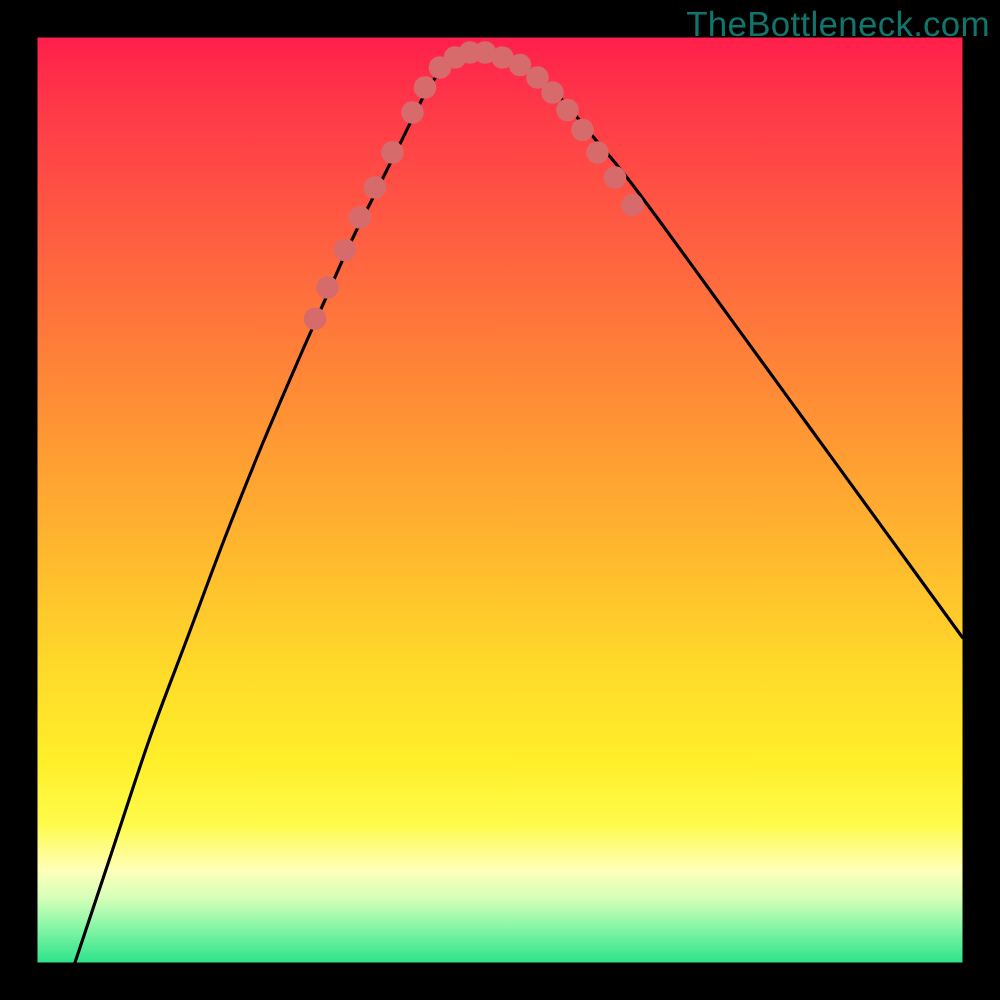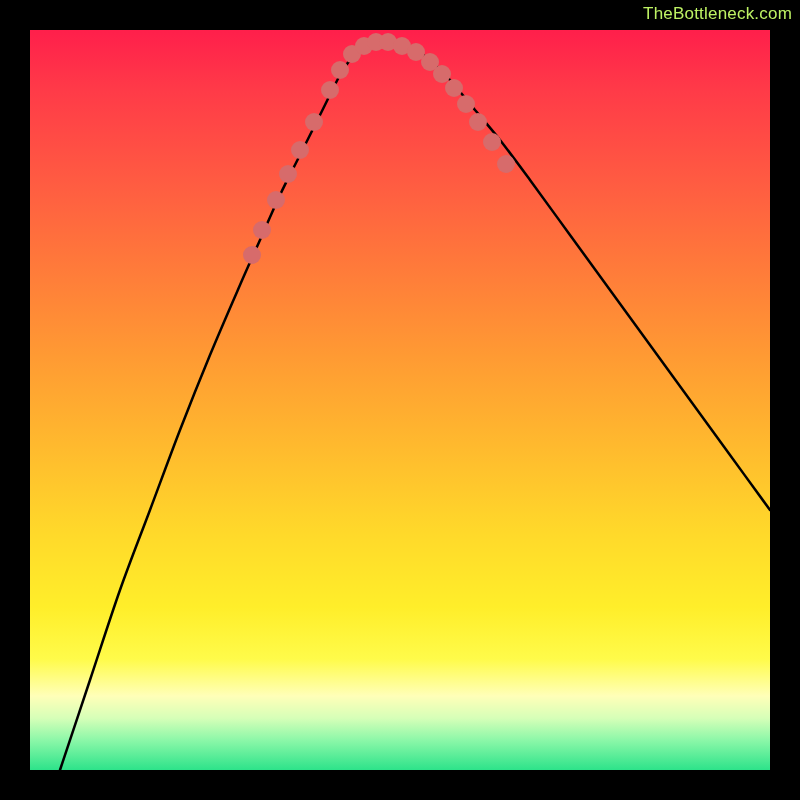--- a/index.html
+++ b/index.html
@@ -40,22 +40,22 @@
       #ffffb8 90%,
       #d6ffb8 93%,
       #8bf7a8 96%,
       #2de38a 100%
     );
   }
   .watermark {
     position: absolute;
     top: 4px;
     right: 8px;
-    color: #bef264;
-    font-size: 17px;
+    color: #0f766e;
+    font-size: 28px;
     letter-spacing: 0.2px;
     user-select: none;
   }
   svg.curve {
     position: absolute;
     left: 0;
     top: 0;
     width: 740px;
     height: 740px;
     overflow: visible;

